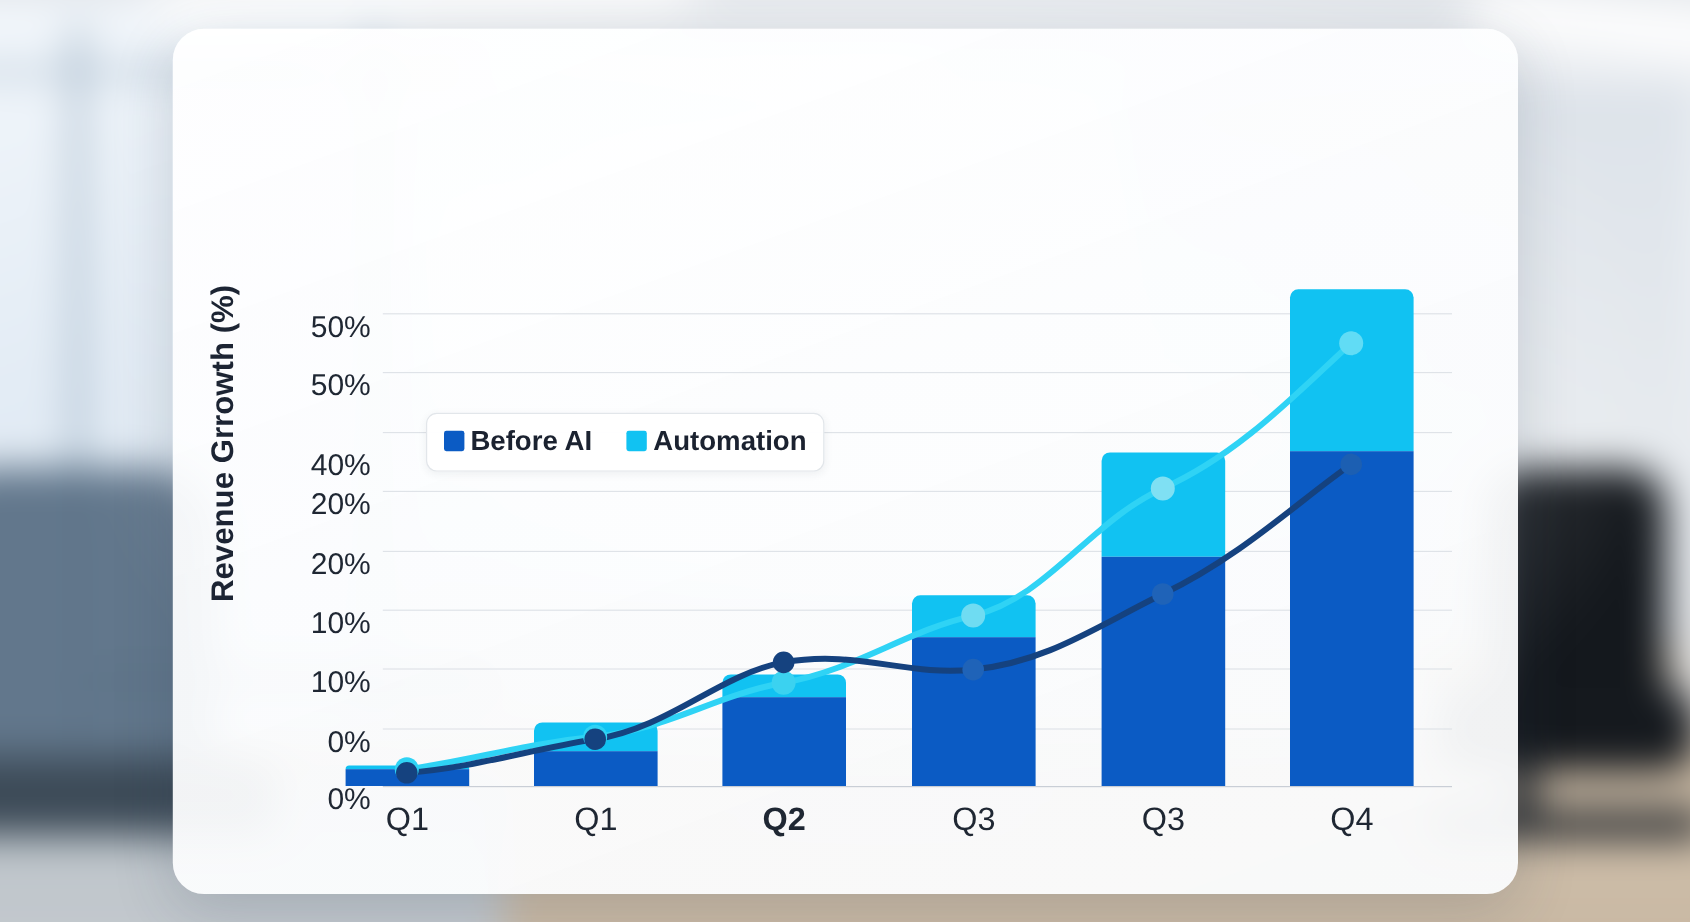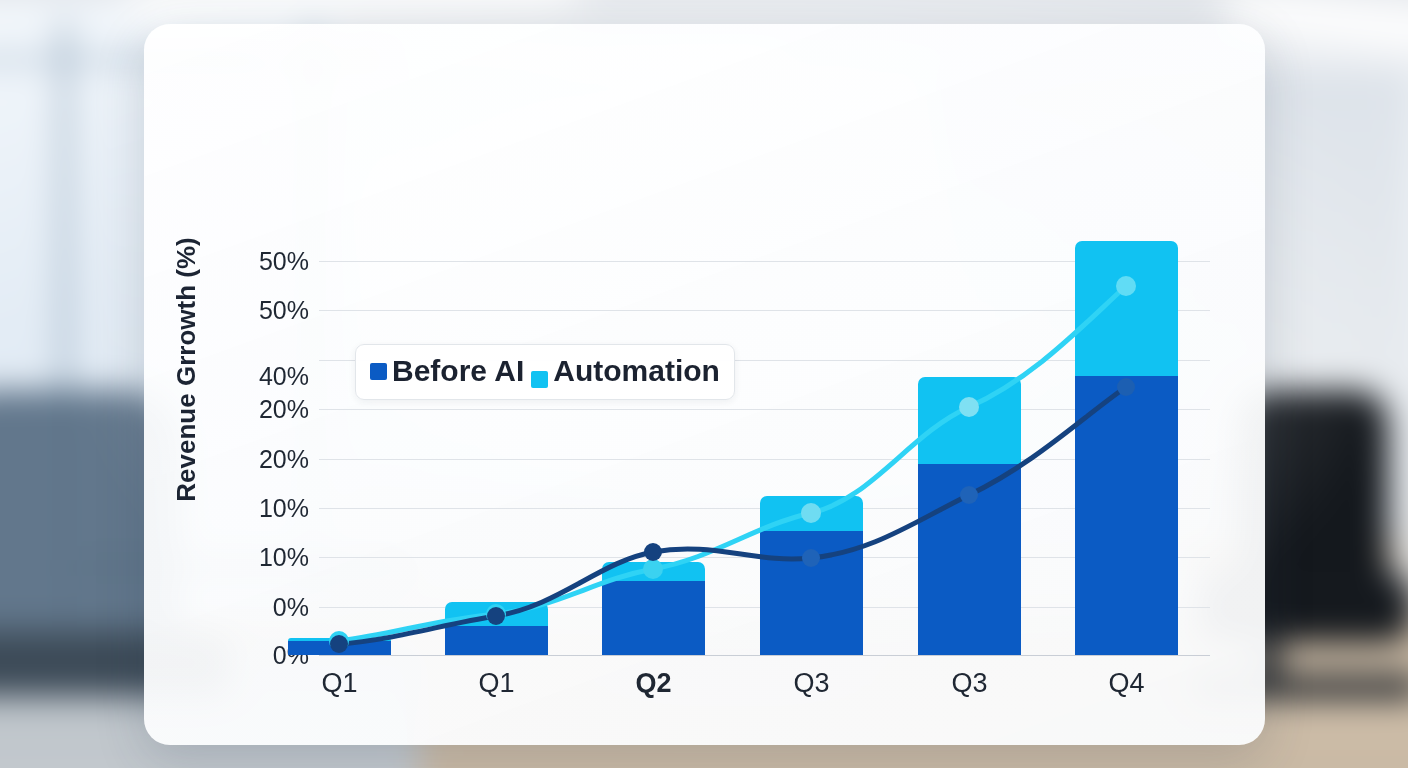--- a/index.html
+++ b/index.html
@@ -75,21 +75,21 @@
   .plot-wrap{position:absolute;left:0;top:0;width:1121px;height:721px;}
   .ylabel{
     position:absolute;left:-108px;top:330px;width:300px;text-align:center;
     transform:rotate(-90deg);transform-origin:center center;
     font-size:26px;font-weight:bold;color:#1c2433;
   }
   .ytick{
     position:absolute;right:0;width:110px;text-align:right;
     font-size:25px;color:#1f2733;transform:translateY(-50%);
   }
-  .yticks{position:absolute;left:55px;top:0;width:110px;height:721px;}
+  .yticks{position:absolute;left:55px;top:12px;width:110px;height:721px;}
   .gridline{position:absolute;left:0;height:1px;background:#dfe3e8;}
   .grid{position:absolute;left:175px;top:0;width:891px;height:721px;}
   .axisline{position:absolute;left:0;height:1px;background:#c9ced6;}
 
   .bars{position:absolute;left:0;top:0;width:1121px;height:721px;}
   .bar-seg{position:absolute;}
   .bar-lower{background:#0b5bc4;}
   .bar-upper{background:#11c2f2;border-radius:7px 7px 0 0;}
   .xtick{
     position:absolute;text-align:center;font-size:27px;color:#1f2733;font-weight:normal;
@@ -99,23 +99,23 @@
 
   .legend{
     position:absolute;left:211px;top:320px;
     display:flex;align-items:center;gap:0px;
     background:rgba(255,255,255,.97);
     border:1px solid #e2e6ea;border-radius:9px;
     padding:9px 14px 11px 14px;
     box-shadow:0 2px 7px rgba(40,55,75,.07);
   }
   .legend-item{display:flex;align-items:center;}
-  .legend-item + .legend-item{margin-left:7px;align-items:flex-end;}
+  .legend-item + .legend-item{margin-left:29px;}
   .swatch{width:17px;height:17px;border-radius:2px;display:inline-block;margin-right:5px;}
-  .legend-label{font-size:30px;font-weight:bold;color:#1b2230;white-space:nowrap;}
+  .legend-label{font-size:23px;font-weight:bold;color:#1b2230;white-space:nowrap;}
 </style>
 </head>
 <body>
 
 <div class="stage">
 
   <div class="bg">
     <div class="bg-base"></div>
     <div class="bg-ceiling"></div>
     <div class="bg-window"></div>

